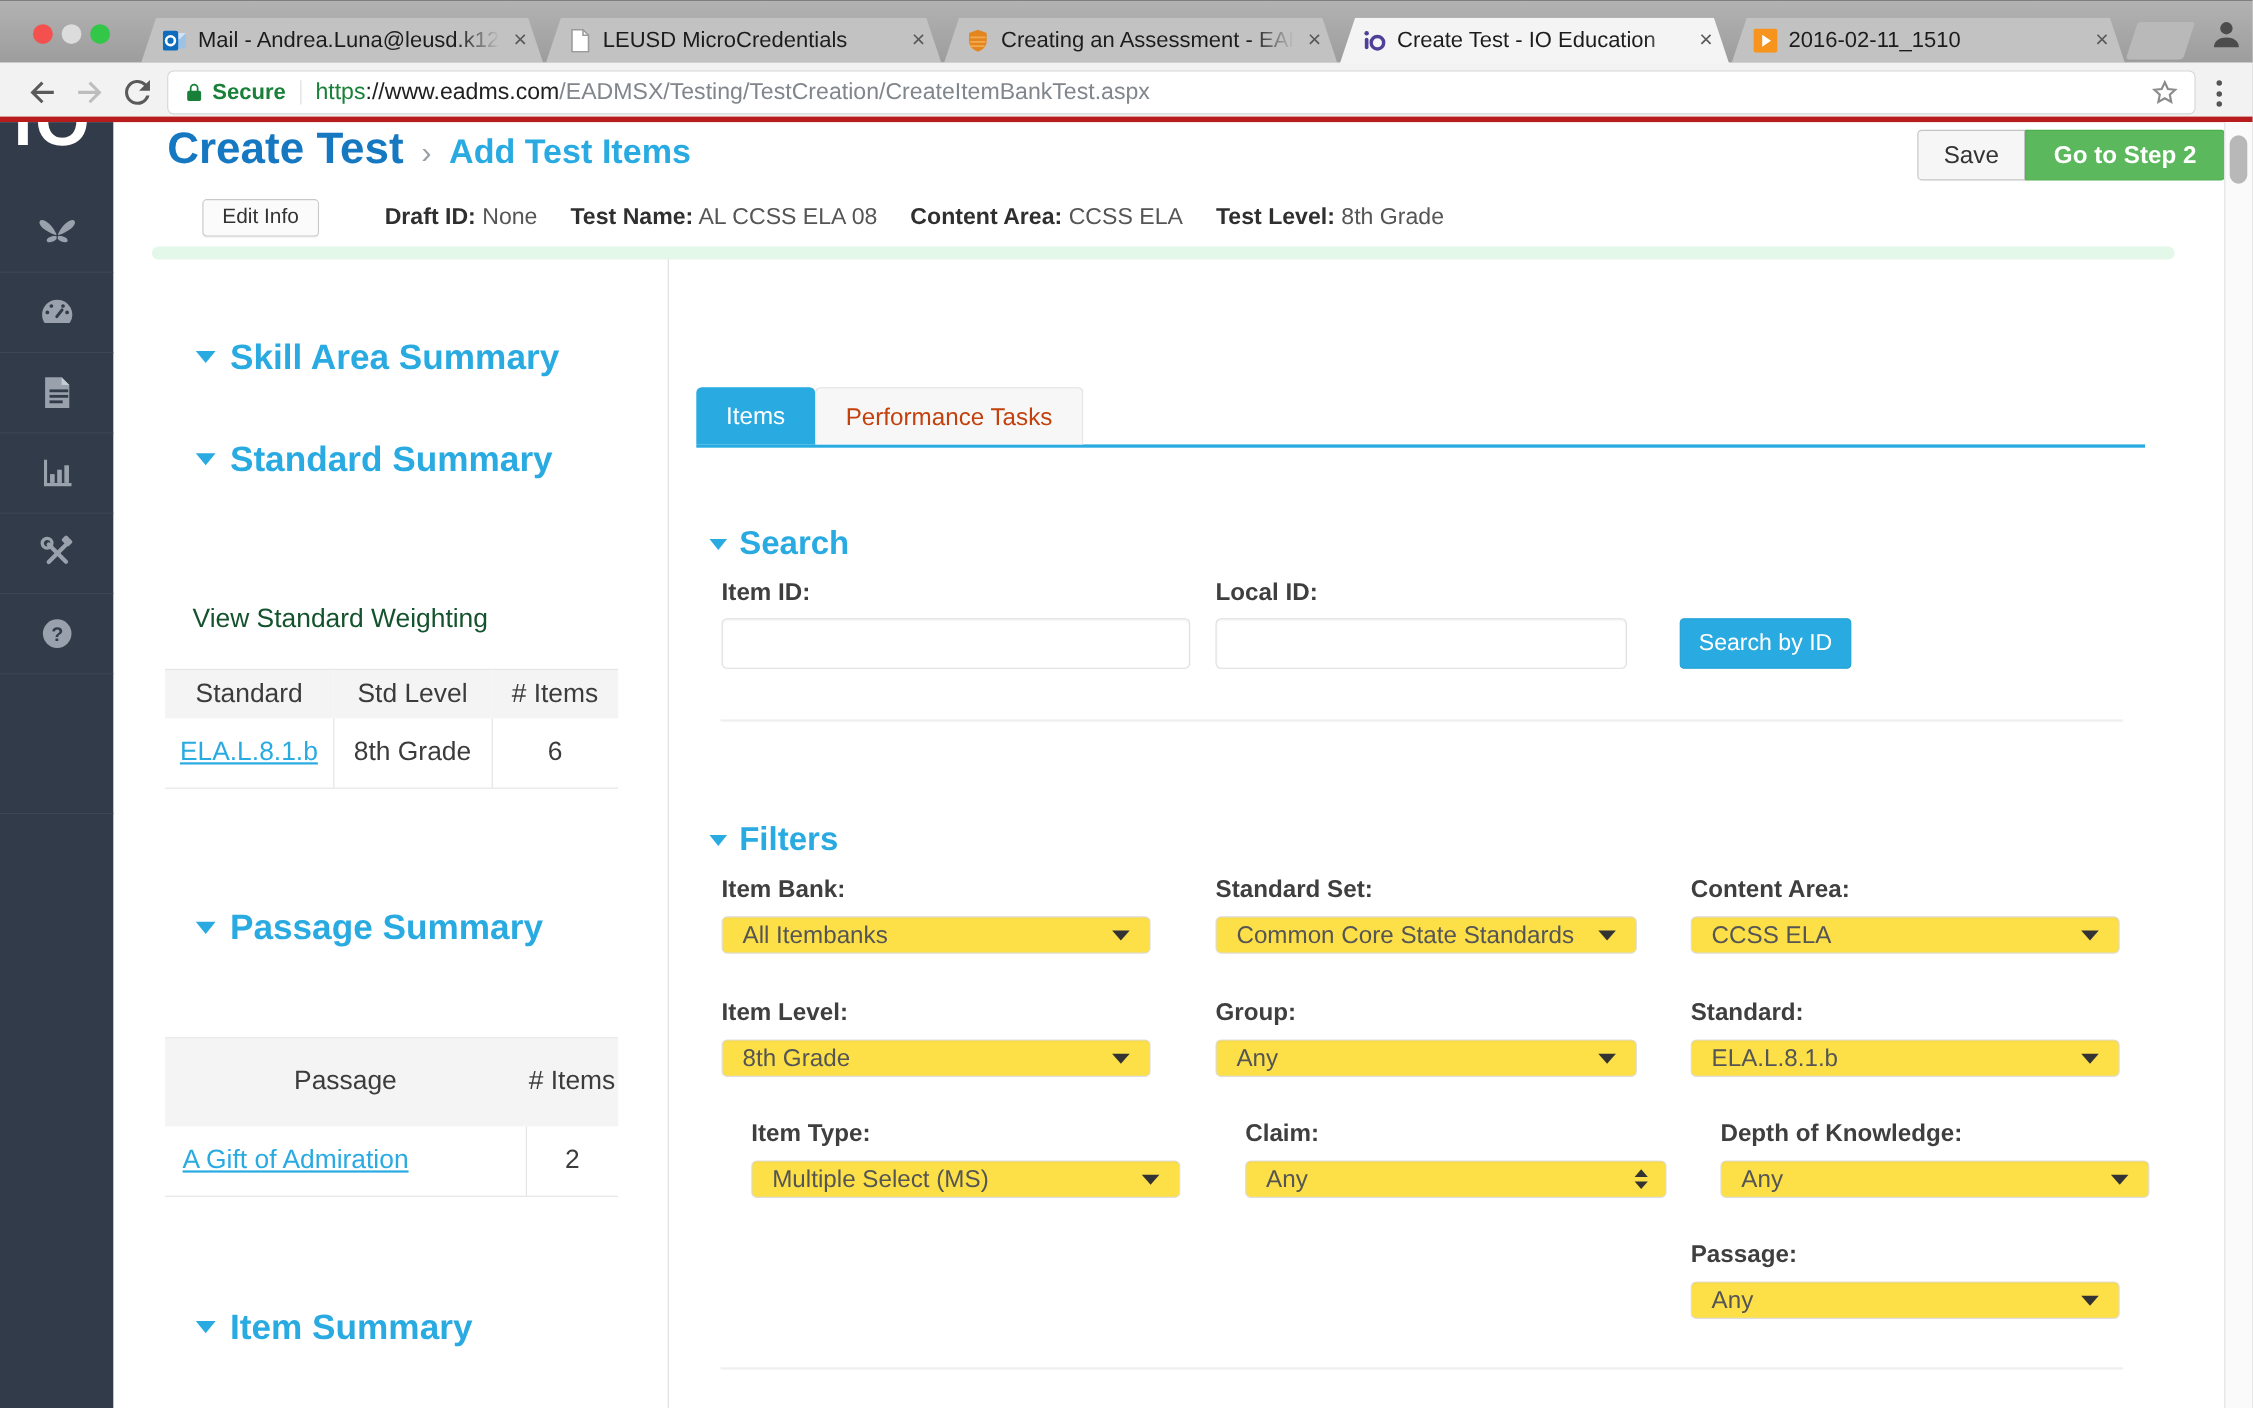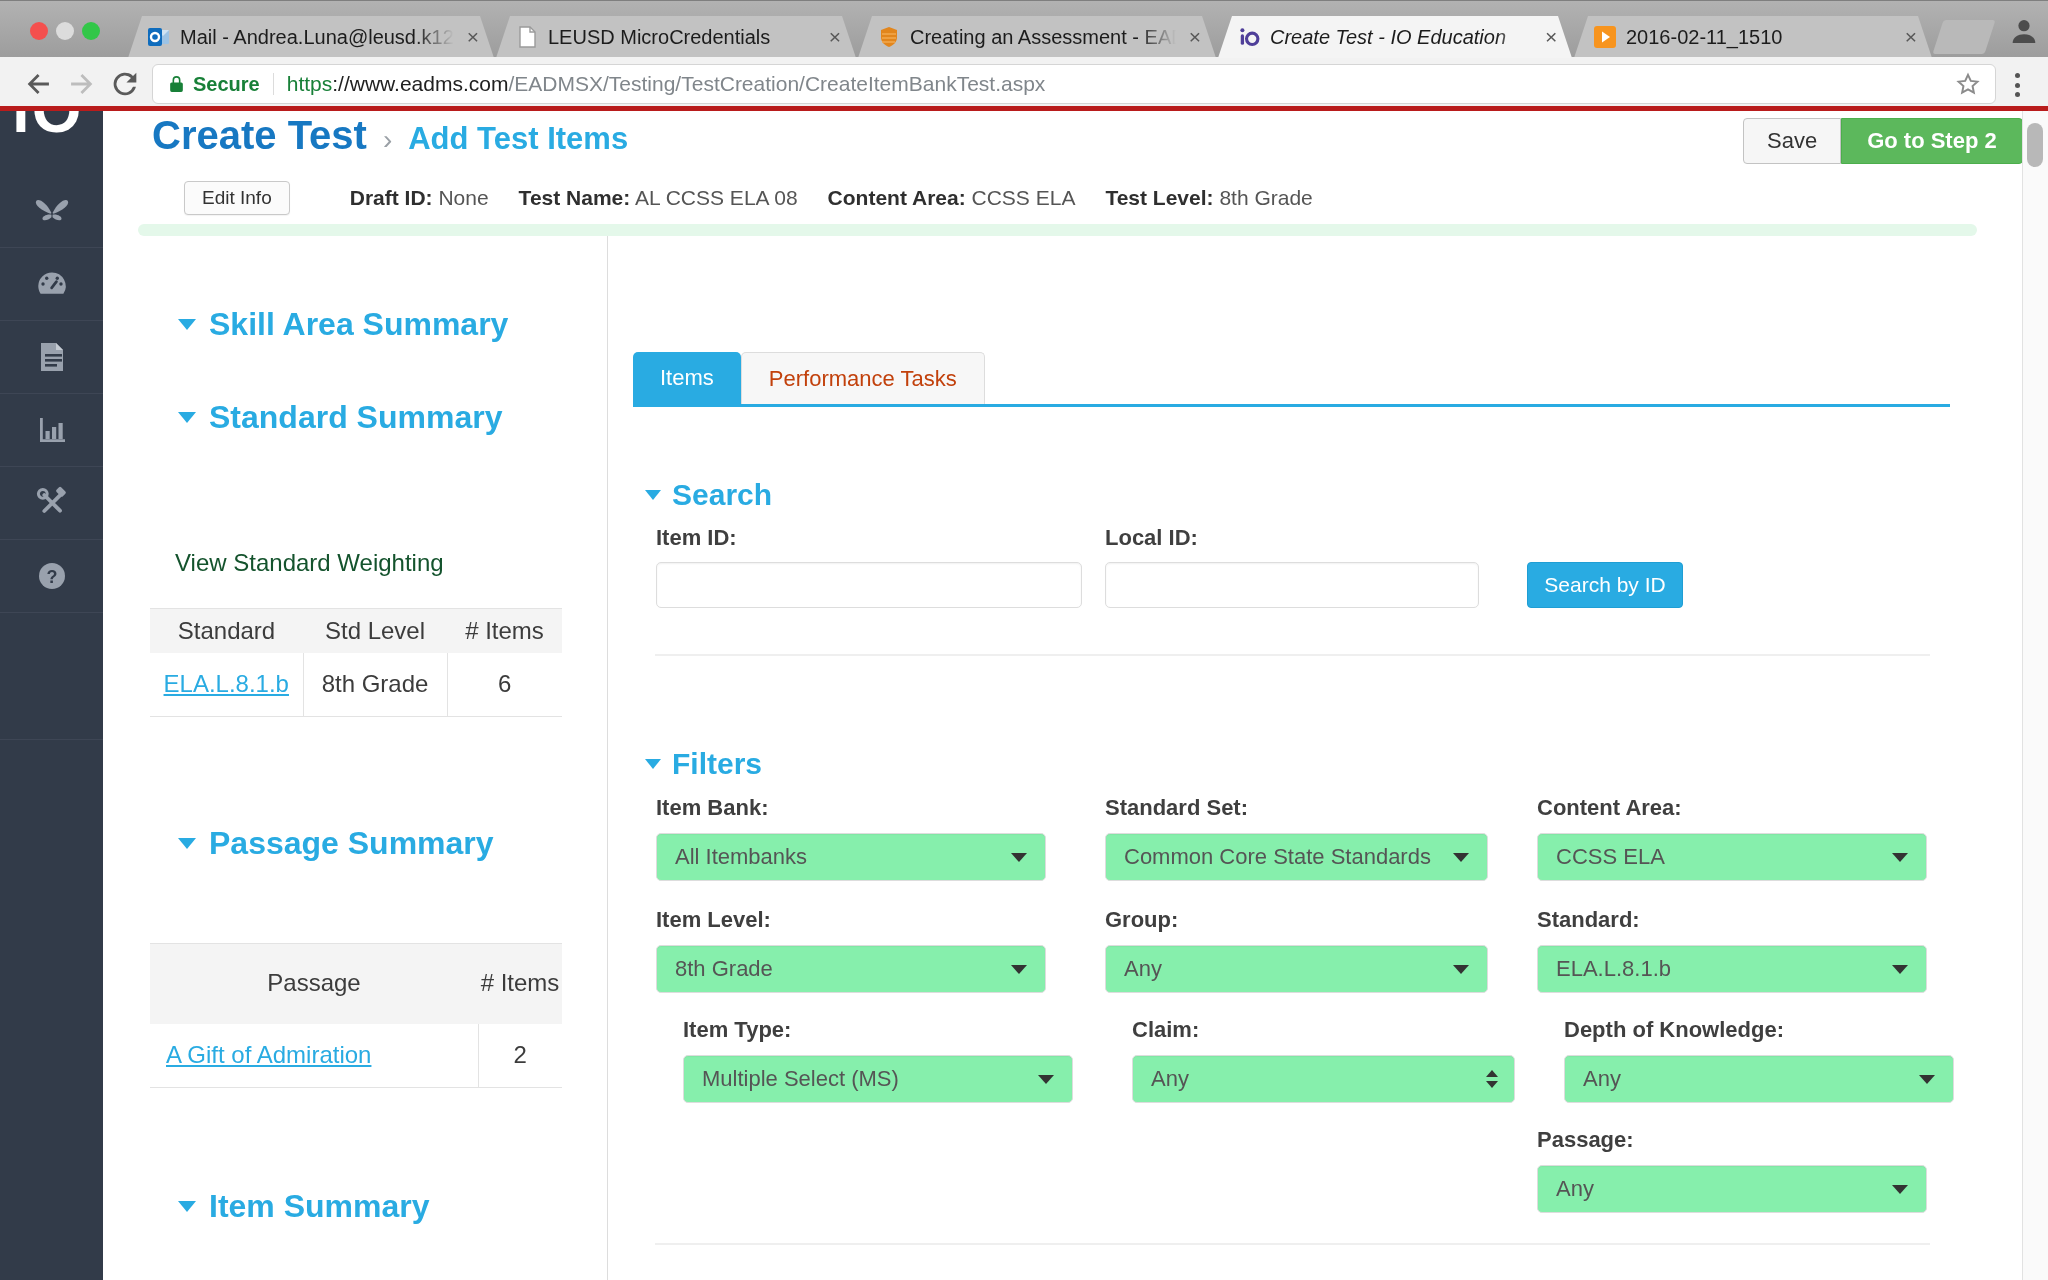--- a/index.html
+++ b/index.html
@@ -112,22 +112,22 @@
   .txt-input { position:absolute; height:46px; border:1px solid #ddd; border-radius:5px;
     background:#fff; box-shadow:inset 0 1px 2px rgba(0,0,0,.06); font-size:22px;
     padding:0 14px; color:#333; font-family:inherit; }
   .btn-search { position:absolute; left:1527px; top:562px; width:156px; height:46px;
     background:#29ABE2; color:#fff; border:1px solid #1f9ed4; border-radius:4px;
     font-size:21px; font-family:inherit; }
   .hrule { position:absolute; height:2px; background:#efefef; }
 
   .ff { position:absolute; }
   .ff .ff-label { font-size:22px; font-weight:bold; color:#3f3f3f; line-height:26px; }
-  .ff .select { margin-top:12px; height:48px; border:1px solid #ddd; border-radius:5px;
-    background:#86efac; box-shadow:inset 0 1px 1px rgba(0,0,0,.04);
+  .ff .select { margin-top:12px; height:34px; border:1px solid #ddd; border-radius:5px;
+    background:#fde047; box-shadow:inset 0 1px 1px rgba(0,0,0,.04);
     display:flex; align-items:center; padding:0 40px 0 18px; position:relative;
     font-size:22px; color:#555; cursor:pointer; }
   .sel-caret { position:absolute; right:18px; top:50%; margin-top:-4px; width:0; height:0;
     border-left:8px solid transparent; border-right:8px solid transparent; border-top:9px solid #333; }
   .sel-spin { position:absolute; right:16px; top:50%; transform:translateY(-50%);
     display:flex; flex-direction:column; gap:4px; }
   .sel-spin i { width:0; height:0; border-left:6px solid transparent; border-right:6px solid transparent; }
   .spin-up { border-bottom:7px solid #333; }
   .spin-dn { border-top:7px solid #333; }
   .c1 { left:656px; width:390px; } .c2 { left:1105px; width:383px; } .c3 { left:1537px; width:390px; }
@@ -171,21 +171,21 @@
 
     <div class="tab" style="left:858px;width:358px;">
       <svg class="tab-fav" viewBox="0 0 22 22">
         <path d="M11 1l8 3v7c0 5-3.2 8-8 10-4.8-2-8-5-8-10V4z" fill="#e2861d"></path>
         <path d="M4 8h14M4 12h14M4 16h13" stroke="#f2a94f" stroke-width="1.6"></path>
       </svg>
       <span class="tab-title">Creating an Assessment - EAD</span>
       <span class="tab-close">×</span>
     </div>
 
-    <div class="tab active" style="left:1218px;width:354px;font-style:italic;">
+    <div class="tab active" style="left:1218px;width:354px;">
       <svg class="tab-fav" viewBox="0 0 24 24">
         <circle cx="15.5" cy="14" r="6.2" fill="none" stroke="#4f3f99" stroke-width="3.4"></circle>
         <rect x="3" y="9" width="3.6" height="11.5" rx="1.8" fill="#4f3f99"></rect>
         <circle cx="4.8" cy="4.6" r="2.2" fill="#4f3f99"></circle>
       </svg>
       <span class="tab-title">Create Test - IO Education</span>
       <span class="tab-close">×</span>
     </div>
 
     <div class="tab" style="left:1574px;width:358px;">

